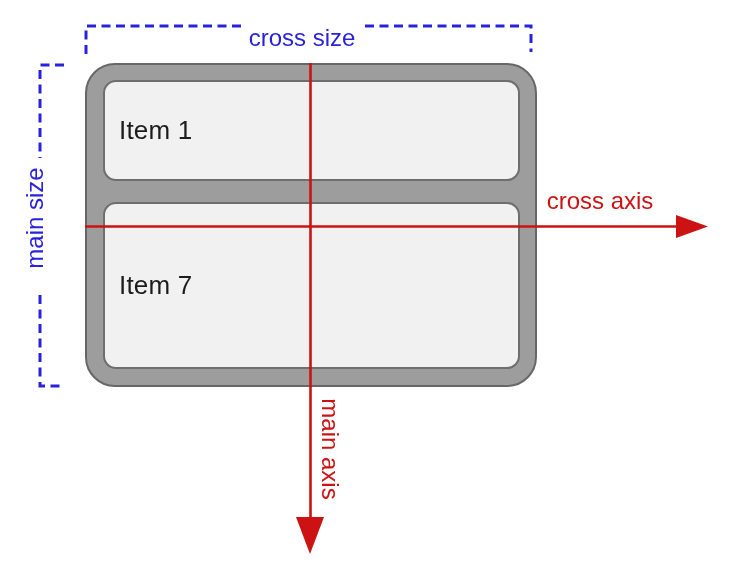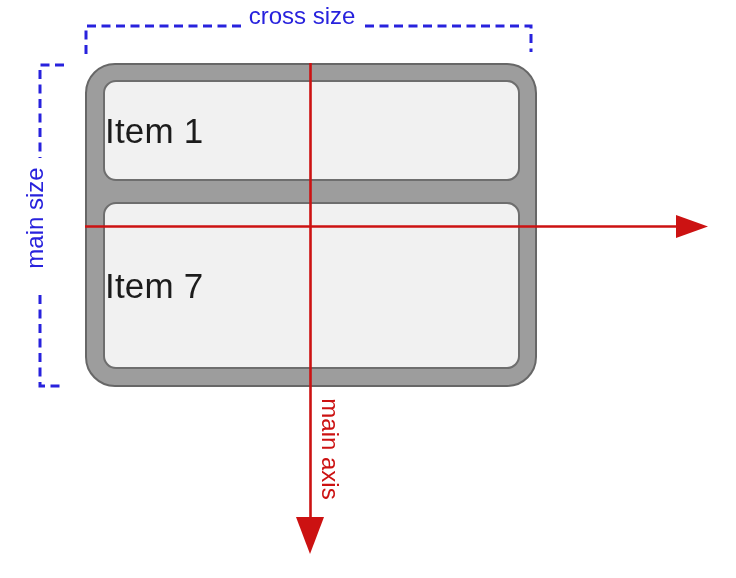--- a/index.html
+++ b/index.html
@@ -27,21 +27,22 @@
     box-sizing: border-box;
     background: var(--item-fill, #f1f1f1);
     border: 2px solid var(--item-stroke, #6e6e6e);
     border-radius: 13px;
     display: flex;
     align-items: center;
   }
   .item-1 { top: 15px; height: 101px; }
   .item-2 { top: 137px; height: 167px; }
   .item-label {
-    font-size: 35px;
+    padding-left: 14px;
+    font-size: 26px;
     color: var(--item-text, #1c1c1c);
     letter-spacing: 0.2px;
   }
   .overlay {
     position: absolute;
     left: 0; top: 0;
     pointer-events: none;
   }
   .blue-dash {
     stroke: var(--anno-blue, #2822dd);
@@ -56,21 +57,21 @@
   .red-fill { fill: var(--anno-red, #cc1212); }
   .anno {
     position: absolute;
     font-size: 24px;
     line-height: 28px;
     text-align: center;
     white-space: nowrap;
   }
   .anno.blue { color: var(--anno-blue, #2822dd); }
   .anno.red  { color: var(--anno-red, #cc1212); }
-  .label-cross-size { left: 232px; top: 2px;  width: 140px; }
+  .label-cross-size { left: 232px; top: 24px;  width: 140px; }
   .label-main-size  { left: -20px; top: 204px; width: 110px; height: 28px; transform: rotate(-90deg); }
   .label-cross-axis { left: 540px; top: 187px; width: 120px; }
   .label-main-axis  { left: 275px; top: 435px; width: 110px; height: 28px; transform: rotate(90deg); }
 </style>
 </head>
 <body>
 
 <div class="stage">
 
   <div class="flex-container">
@@ -92,15 +93,16 @@
 
     <line class="red-line" x1="85" y1="226.5" x2="678" y2="226.5"></line>
     <polygon class="red-fill" points="676,215 708,226.5 676,238"></polygon>
 
     <line class="red-line" x1="310.5" y1="63" x2="310.5" y2="518"></line>
     <polygon class="red-fill" points="296,517 324,517 310,554"></polygon>
   </svg>
 
   <div class="anno blue label-cross-size">cross size</div>
   <div class="anno blue label-main-size">main size</div>
+  <div class="anno red label-cross-axis">cross axis</div>
   <div class="anno red label-main-axis">main axis</div>
 
 </div>
 
 </body></html>

